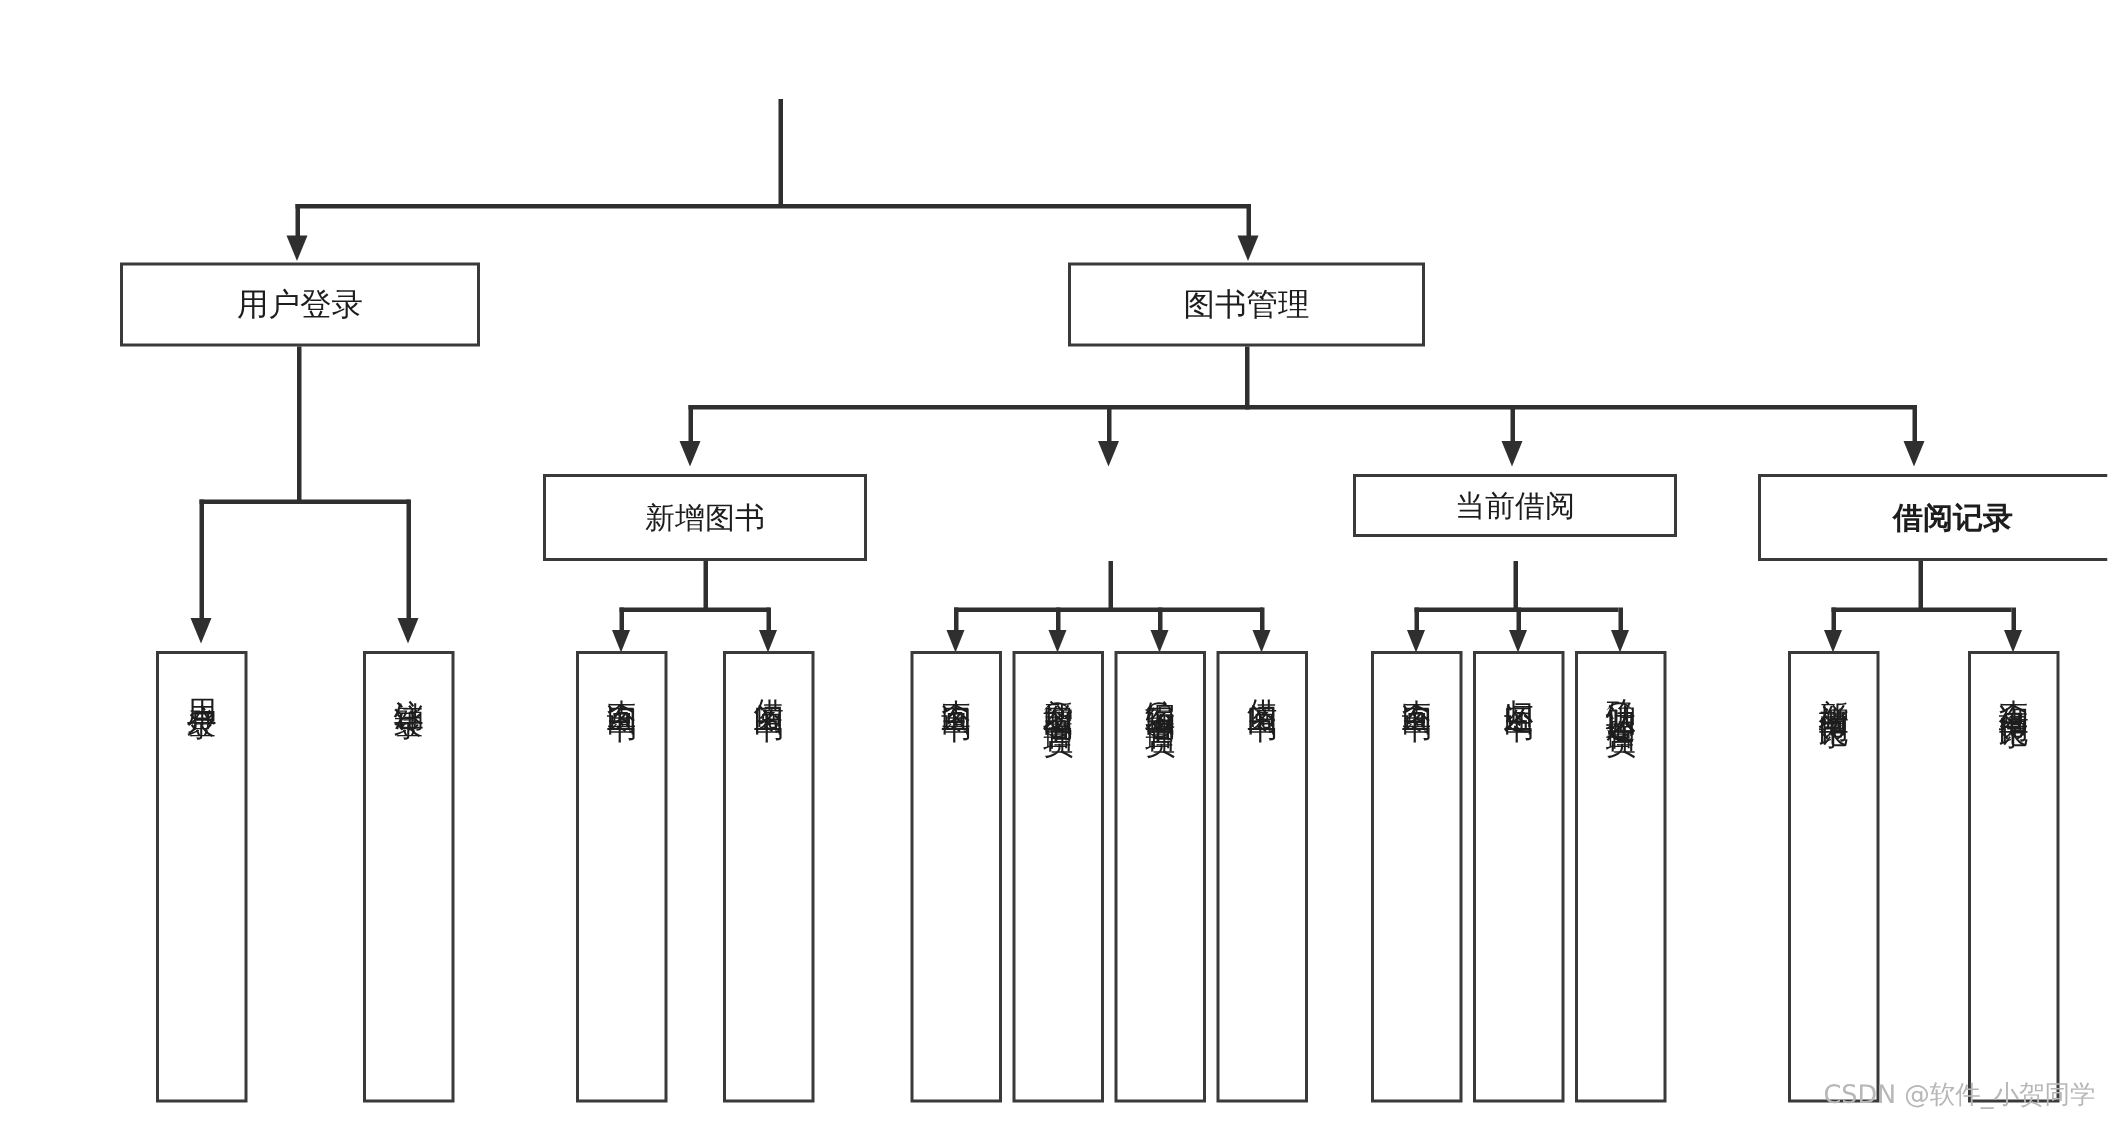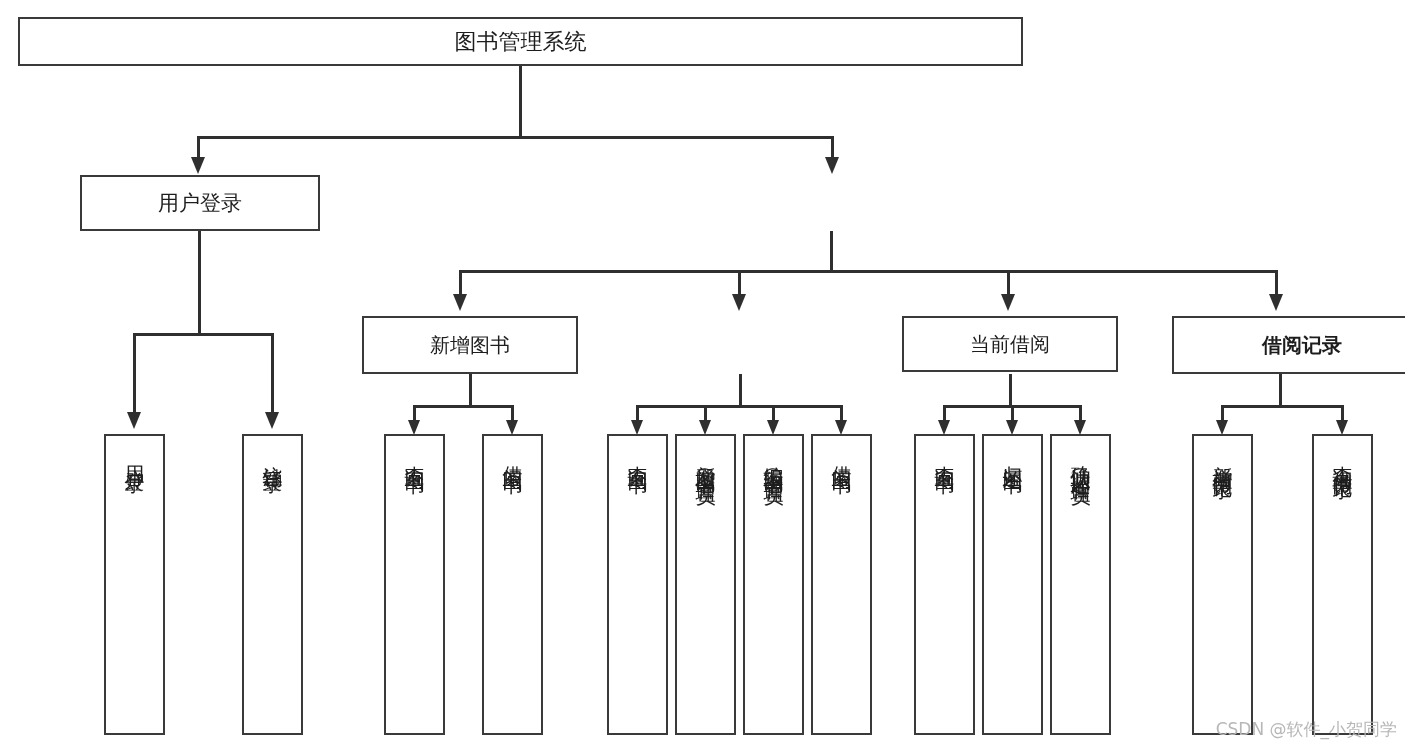--- a/index.html
+++ b/index.html
@@ -90,35 +90,35 @@
     color: #b7b7b7;
     white-space: nowrap;
     user-select: none;
   }
 </style>
 </head>
 <body>
 
 <div id="diagram-root">
 
-  <div class="node level-root" style="left:18px; top:17px; width:1005px; height:49px;">
-    <span class="node-label">图书管理系统</span>
-  </div>
 
   <div class="edge v" style="left:519px; top:66px; height:72px;"></div>
 
   <div class="edge h" style="left:197px; top:136px; width:637px;"></div>
 
   <div class="edge v" style="left:197px; top:136px; height:24px;"></div>
   <div class="arrow" style="left:191px; top:157px;"></div>
   <div class="edge v" style="left:831px; top:136px; height:24px;"></div>
   <div class="arrow" style="left:825px; top:157px;"></div>
 
   <div class="node level-2" style="left:80px; top:175px; width:240px; height:56px;">
     <span class="node-label">用户登录</span>
+  </div>
+  <div class="node level-2" style="left:712px; top:175px; width:238px; height:56px;">
+    <span class="node-label">图书管理</span>
   </div>
 
   <div class="edge v" style="left:198px; top:231px; height:104px;"></div>
   <div class="edge h" style="left:133px; top:333px; width:140px;"></div>
   <div class="edge v" style="left:133px; top:333px; height:82px;"></div>
   <div class="arrow" style="left:127px; top:412px;"></div>
   <div class="edge v" style="left:271px; top:333px; height:82px;"></div>
   <div class="arrow" style="left:265px; top:412px;"></div>
 
   <div class="edge v" style="left:830px; top:231px; height:42px;"></div>
@@ -132,21 +132,21 @@
 
   <div class="edge v" style="left:1007px; top:270px; height:26px;"></div>
   <div class="arrow" style="left:1001px; top:294px;"></div>
 
   <div class="edge v" style="left:1275px; top:270px; height:26px;"></div>
   <div class="arrow" style="left:1269px; top:294px;"></div>
 
   <div class="node level-3" style="left:362px; top:316px; width:216px; height:58px;">
     <span class="node-label">新增图书</span>
   </div>
-  <div class="node level-3" style="left:902px; top:316px; width:216px; height:56px;">
+  <div class="node level-3" style="left:902px; top:316px; width:216px; height:42px;">
     <span class="node-label">当前借阅</span>
   </div>
   <div class="node level-3" style="left:1172px; top:316px; width:260px; height:58px;font-weight:bold;">
     <span class="node-label">借阅记录</span>
   </div>
 
   <div class="edge v" style="left:469px; top:374px; height:33px;"></div>
   <div class="edge h" style="left:413px; top:405px; width:100px;"></div>
   <div class="edge v" style="left:413px; top:405px; height:17px;"></div>
   <div class="arrow small" style="left:408px; top:420px;"></div>

